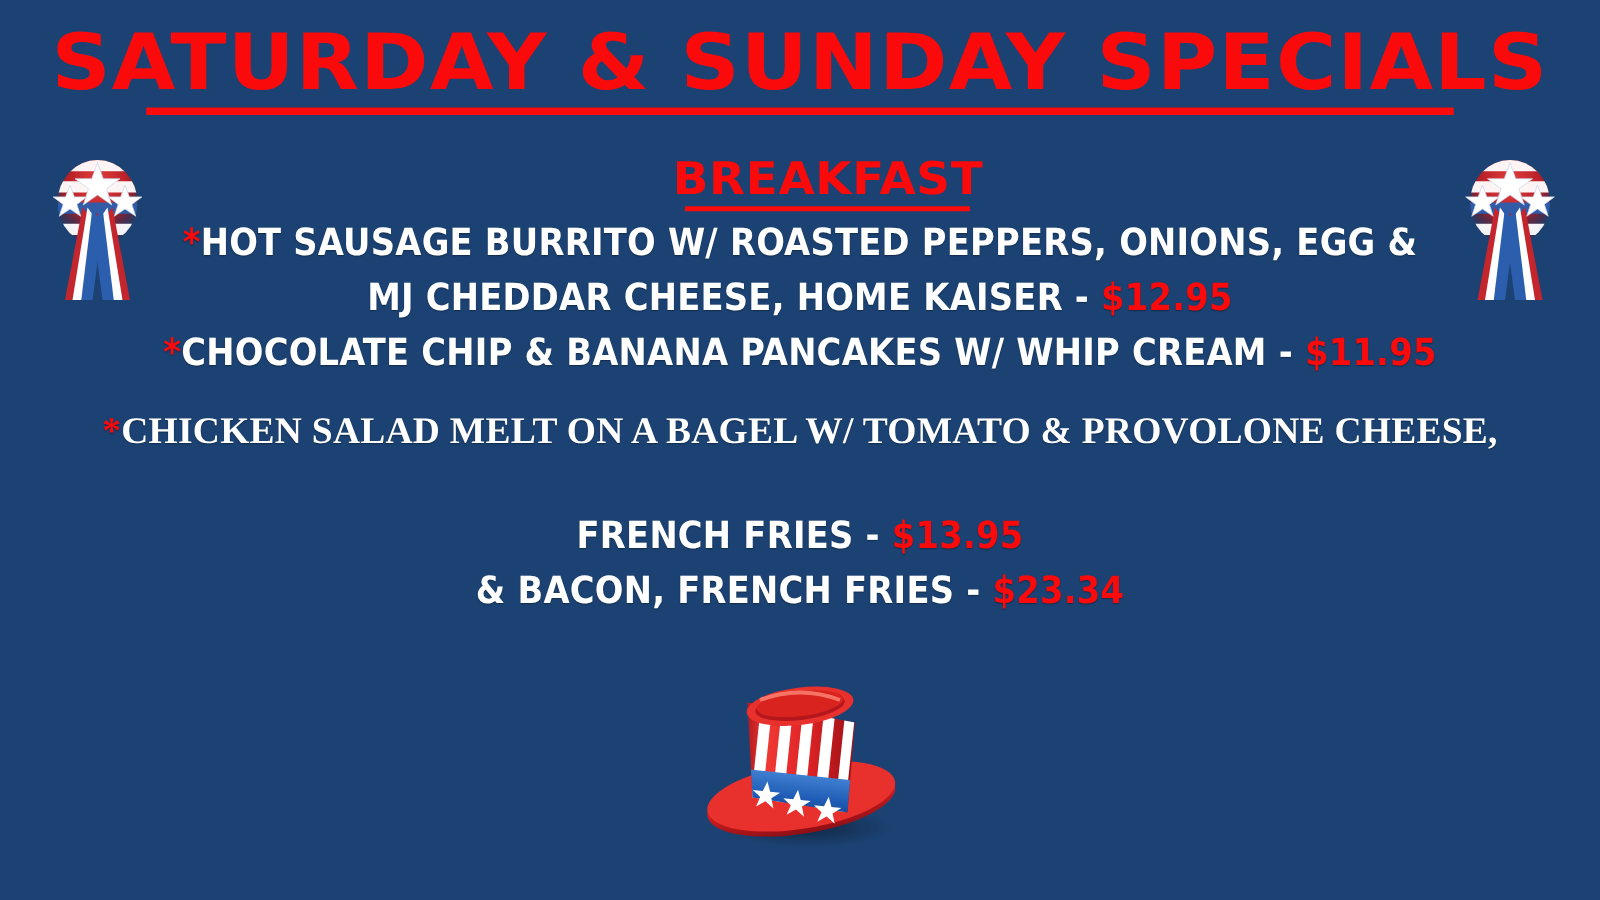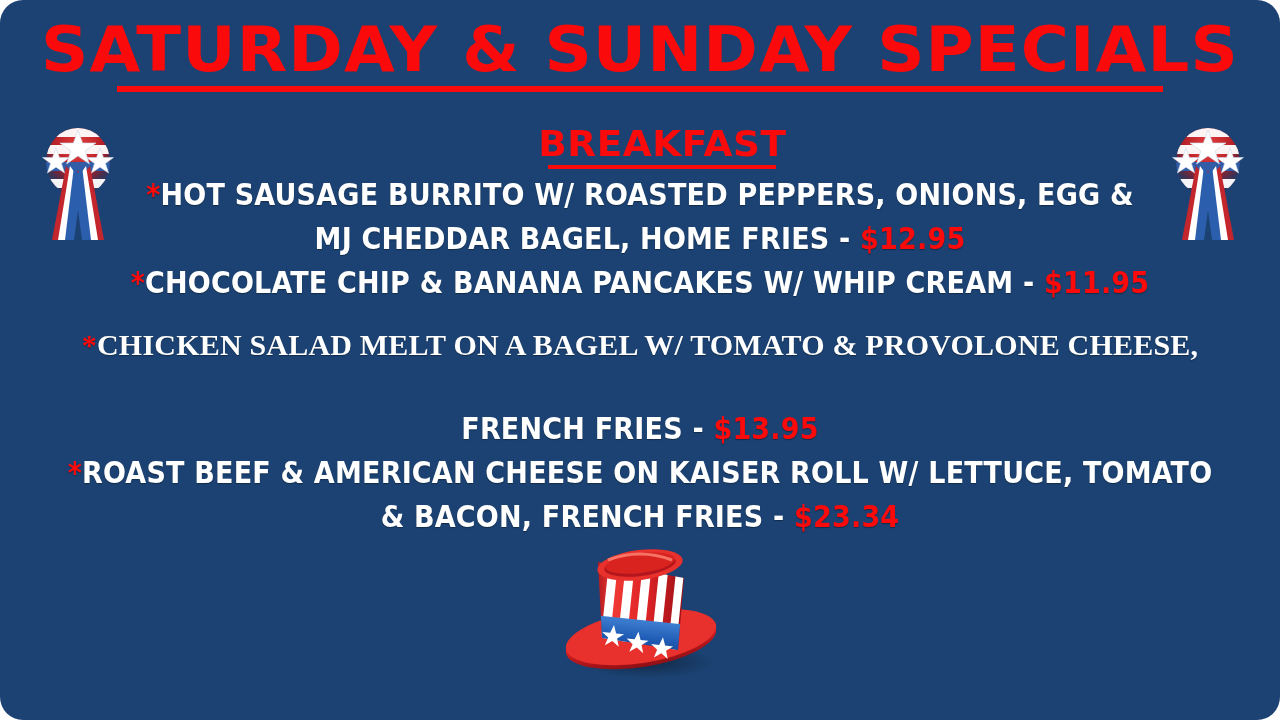--- a/index.html
+++ b/index.html
@@ -12,21 +12,20 @@
     overflow: hidden;
     font-family: "Liberation Sans", sans-serif;
   }
 
   #poster {
     position: relative;
     width: 1280px;
     height: 720px;
     background: #1b4272;
     overflow: hidden;
-    border-radius: 23px;
   }
 
   
   .title-wrap {
     position: absolute;
     top: 18px;
     left: 0;
     width: 1280px;
     text-align: center;
   }
@@ -208,41 +207,38 @@
     <div class="section-head-wrap">
       <div class="section-head" style="color: rgb(250, 10, 10);">BREAKFAST</div>
       <div class="section-rule rule-breakfast" style="background: rgb(250, 10, 10);"></div>
     </div>
     <div class="gap-after-breakfast-head"></div>
 
     <div class="item-line" style="color: rgb(255, 255, 255);">
       <span class="star" style="color: rgb(250, 10, 10);">*</span><span>HOT SAUSAGE BURRITO W/ ROASTED PEPPERS, ONIONS, EGG &amp;</span>
     </div>
     <div class="item-line" style="color: rgb(255, 255, 255);">
-      <span>MJ CHEDDAR BAGEL, HOME FRIES - </span><span class="price" style="color: rgb(250, 10, 10);">$12.95</span>
+      <span>MJ CHEDDAR CHEESE, HOME KAISER - </span><span class="price" style="color: rgb(250, 10, 10);">$12.95</span>
     </div>
 
     <div class="item-line" style="color: rgb(255, 255, 255);">
       <span class="star" style="color: rgb(250, 10, 10);">*</span><span>CHOCOLATE CHIP &amp; BANANA PANCAKES W/ WHIP CREAM - </span><span class="price" style="color: rgb(250, 10, 10);">$11.95</span>
     </div>
 
     <div class="gap-before-lunch"></div>
 
     <div class="gap-after-breakfast-head"></div>
 
     <div class="item-line" style="color: rgb(255, 255, 255); font-family: Liberation Serif, serif;">
       <span class="star" style="color: rgb(250, 10, 10);">*</span><span>CHICKEN SALAD MELT ON A BAGEL W/ TOMATO &amp; PROVOLONE CHEESE,</span>
     </div>
     <div class="item-line" style="color: rgb(255, 255, 255); margin-top: 40px;">
       <span>FRENCH FRIES - </span><span class="price" style="color: rgb(250, 10, 10);">$13.95</span>
     </div>
 
-    <div class="item-line" style="color: rgb(255, 255, 255);">
-      <span class="star" style="color: rgb(250, 10, 10);">*</span><span>ROAST BEEF &amp; AMERICAN CHEESE ON KAISER ROLL W/ LETTUCE, TOMATO</span>
-    </div>
     <div class="item-line" style="color: rgb(255, 255, 255);">
       <span>&amp; BACON, FRENCH FRIES - </span><span class="price" style="color: rgb(250, 10, 10);">$23.34</span>
     </div>
 
   </div>
 
   <div class="hat">
     <svg viewBox="0 0 166 140" width="166" height="140" aria-hidden="true">
       <defs>
         <linearGradient id="brimg" x1="0" y1="0" x2="0" y2="1">

